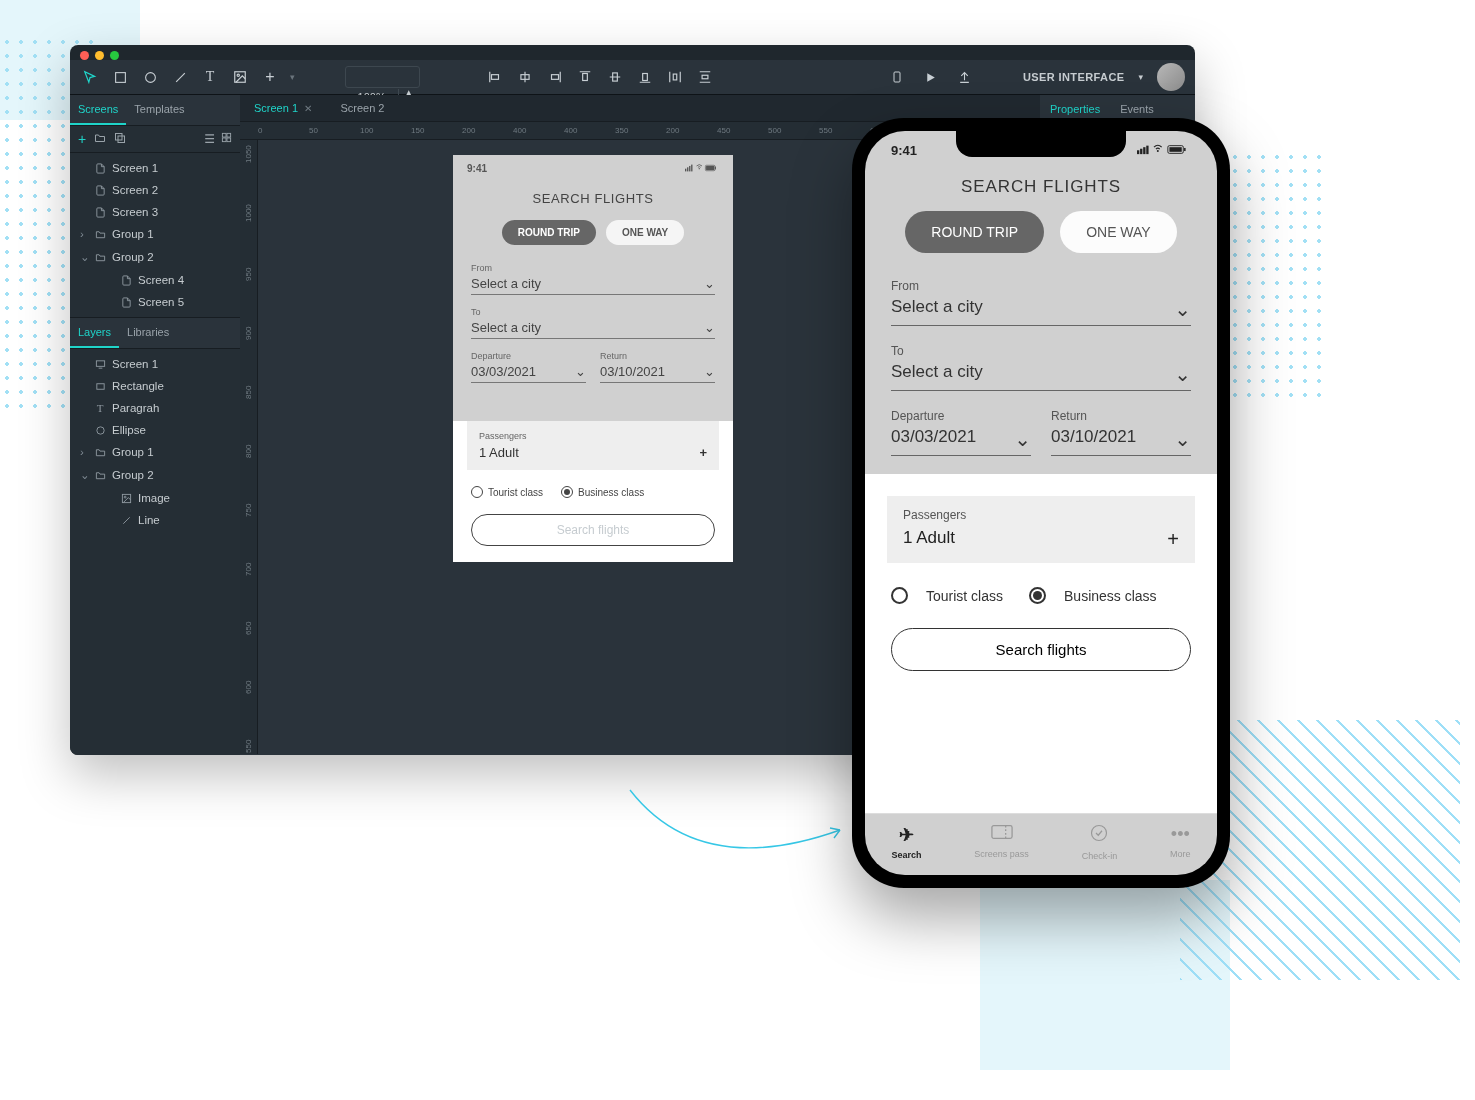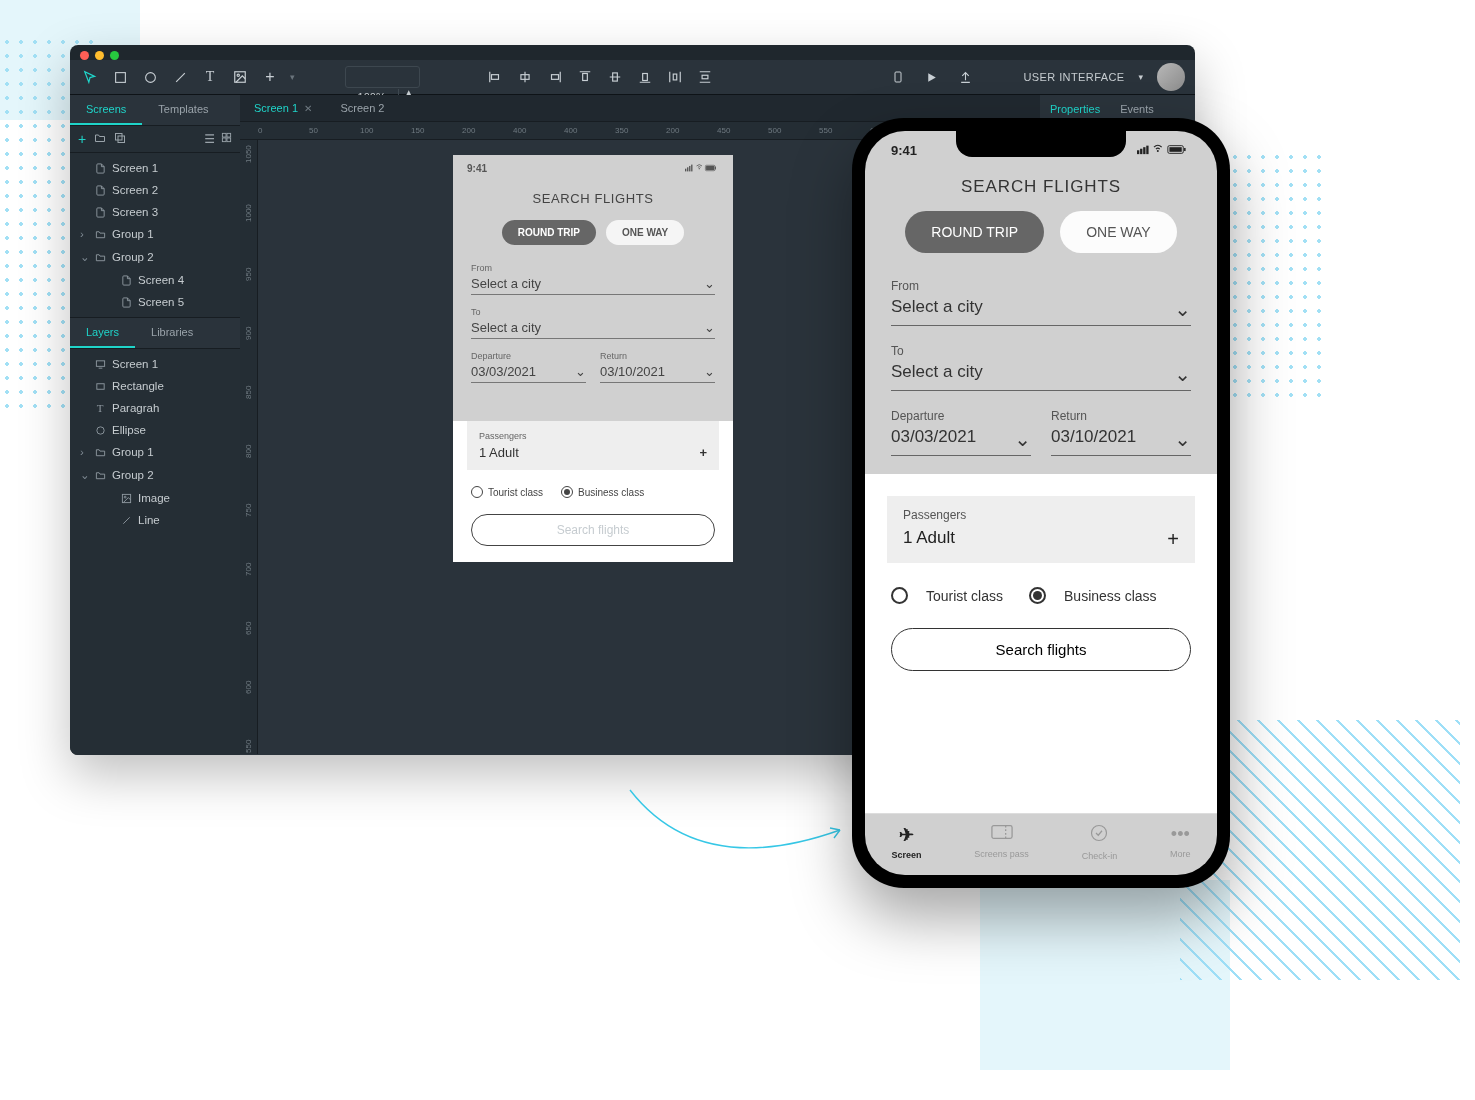--- a/index.html
+++ b/index.html
@@ -19,29 +19,29 @@
   .tred{background:#ff5f56;} .tyel{background:#ffbd2e;} .tgre{background:#27c93f;}
   .toolbar{ height:35px; display:flex; align-items:center; gap:10px; padding:0 10px; border-bottom:1px solid #0e1317; background:#2a333b; position:relative;}
   .toolbar .tool{ width:20px; height:20px; display:flex; align-items:center; justify-content:center; color:#c8cfd4; cursor:pointer;}
   .toolbar .tool.active{ color:#1fd4c9;}
   .zoom{ display:flex; align-items:center; border:1px solid #3d474f; border-radius:3px; height:22px;}
   .zoom span{ padding:0 12px; font-size:11px;margin-top:40px;}
   .zoom .carets{ border-left:1px solid #3d474f; padding:0 6px;}
   .align-group{ position:absolute; left:415px; display:flex; gap:10px;}
   .right-tools{ position:absolute; right:10px; display:flex; align-items:center; gap:14px;}
   .avatar{ width:28px; height:28px; border-radius:50%; background:linear-gradient(135deg,#b8b8b8,#8a8a8a);}
-  .ui-label{ font-size:11px; letter-spacing:0.4px;}
+  .ui-label{ font-size:11px; letter-spacing:0.4px;font-weight:bold;}
   
   .body{ display:flex; height:calc(100% - 50px);}
   .sidebar{ width:170px; background:#252e35; display:flex; flex-direction:column;}
   .canvas-area{ flex:1; background:#2a333b; position:relative; overflow:hidden;}
   .rightpanel{ width:155px; background:#252e35;}
   
   .side-tabs{ display:flex; background:#2a333b; border-bottom:1px solid #171d22;}
-  .side-tab{ padding:8px 16px; font-size:11px; cursor:pointer; color:#9aa3aa;}
+  .side-tab{ padding:8px 8px; font-size:11px; cursor:pointer; color:#9aa3aa;}
   .side-tab.active{ color:#1fd4c9; border-bottom:2px solid #1fd4c9;}
   .side-toolbar{ display:flex; align-items:center; gap:8px; padding:5px 8px; border-bottom:1px solid #171d22; color:#9aa3aa;}
   .side-toolbar .sp{ margin-left:auto; display:flex; gap:6px;}
   .tree{ padding:4px 0; font-size:11.5px; max-height:230px;}
   .tree-item{ display:flex; align-items:center; gap:6px; padding:5px 10px; cursor:pointer;}
   .tree-item .chev{ width:8px; color:#7f8a93;}
   .tree-item .ic{ width:12px; height:12px; display:inline-flex; align-items:center; justify-content:center; color:#8f99a1;} .indent2{ padding-left:36px;}
   .divider{ height:1px; background:#171d22;}
   
   .canvas-tabs{ display:flex; background:#20282f; border-bottom:1px solid #171d22;}
@@ -619,21 +619,21 @@
         <span class="circ"></span>
           <span>Tourist class</span>
         <span class="circ filled" style="margin-left:8px;"></span>
           <span>Business class</span>
       </div>
       <div class="d-btn">Search flights</div>
     </div>
     <div class="d-tabs">
       <div class="d-tab active">
           <span class="ico">✈</span>
-          <span>Screen</span>
+          <span>Search</span>
         </div>
       <div class="d-tab">
           <span class="ico"><svg width="22" height="16" viewBox="0 0 24 16" stroke="#999" stroke-width="1.4" fill="none">
               <rect x="1" y="1" width="22" height="14" rx="2"></rect>
               <line x1="16" y1="1" x2="16" y2="15" stroke-dasharray="2 2"></line>
             </svg></span>
           <span>Screens pass</span>
         </div>
       <div class="d-tab">
           <span class="ico"><svg width="18" height="18" viewBox="0 0 24 24" stroke="#999" stroke-width="1.6" fill="none">

